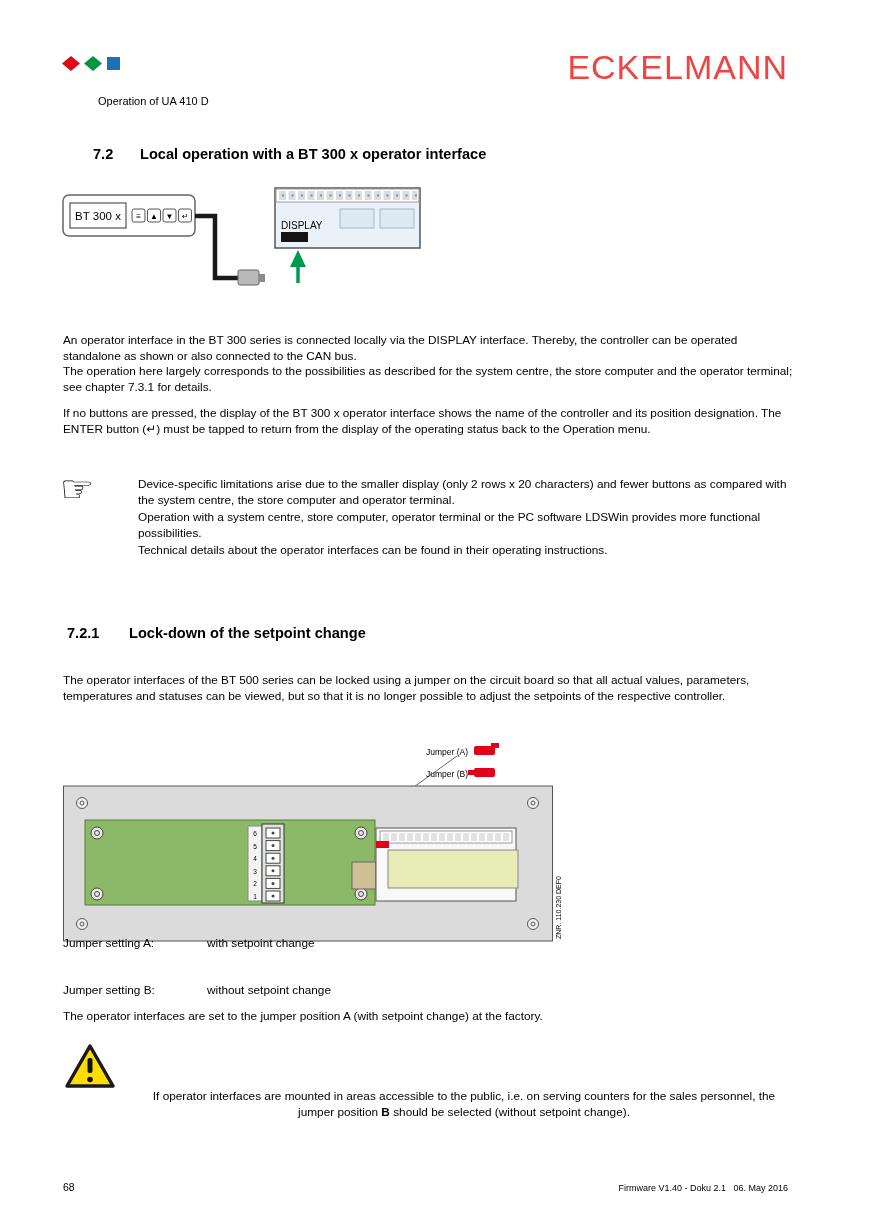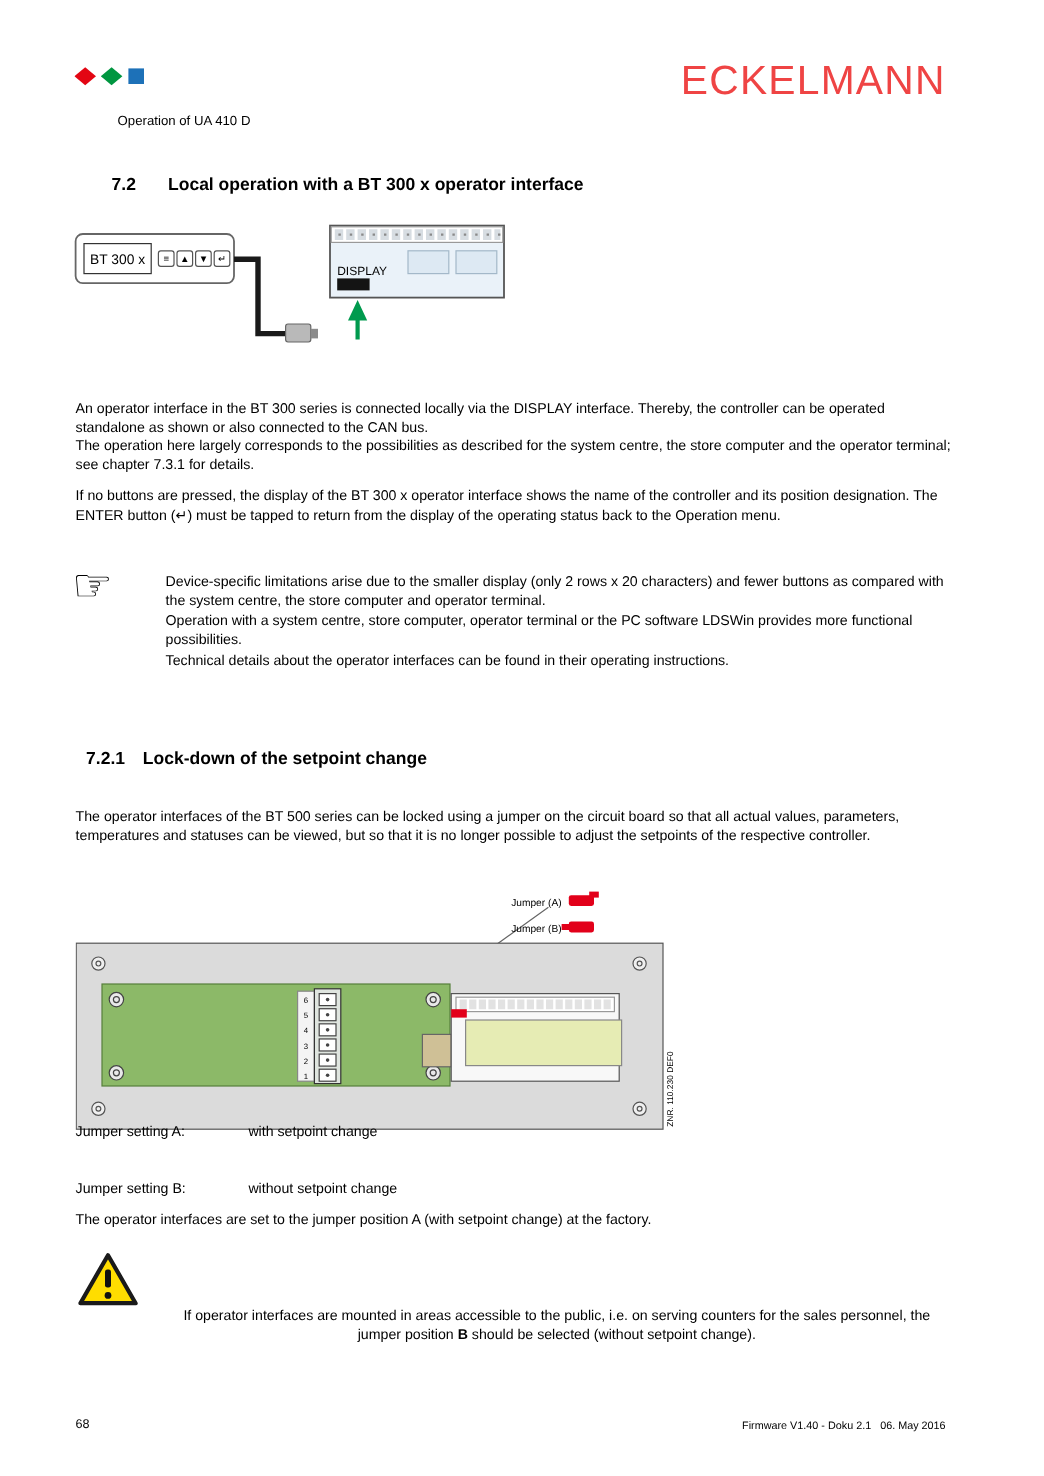--- a/index.html
+++ b/index.html
@@ -8,21 +8,21 @@
     position:relative; width:870px; height:1230px; background:#fff;
     font-family:"Liberation Sans", sans-serif; color:#000; overflow:hidden;
   }
   .abs { position:absolute; }
   .logo { left:62px; top:55px; }
   .brand { top:48px; right:82px; font-size:34px; font-weight:400;
            letter-spacing:1px; color:#ef4444; }
   .subtitle { left:66px; top:95px; font-size:11px;margin-left:32px; }
   .heading { font-size:14.6px; font-weight:bold; }
   .h72 { left:63px; top:146px;margin-left:30px; }
-  .h721 { left:57px; top:625px;text-align:center; }
+  .h721 { left:67px; top:625px; }
   .hnum { display:inline-block; width:47px; }
   .hnum721 { display:inline-block; width:62px; }
   .body-text { font-size:11.8px; line-height:16.4px; }
   .p1 { left:63px; top:332px; width:734px; }
   .p2 { left:63px; top:363px; width:734px; }
   .p3 { left:63px; top:405px; width:734px; }
   .note-icon { left:60px; top:470px; font-size:38px; line-height:1; }
   .note-text { left:138px; top:476px; width:656px; }
   .p721 { left:63px; top:672px; width:734px; }
   .diag1 { left:60px; top:186px; }

